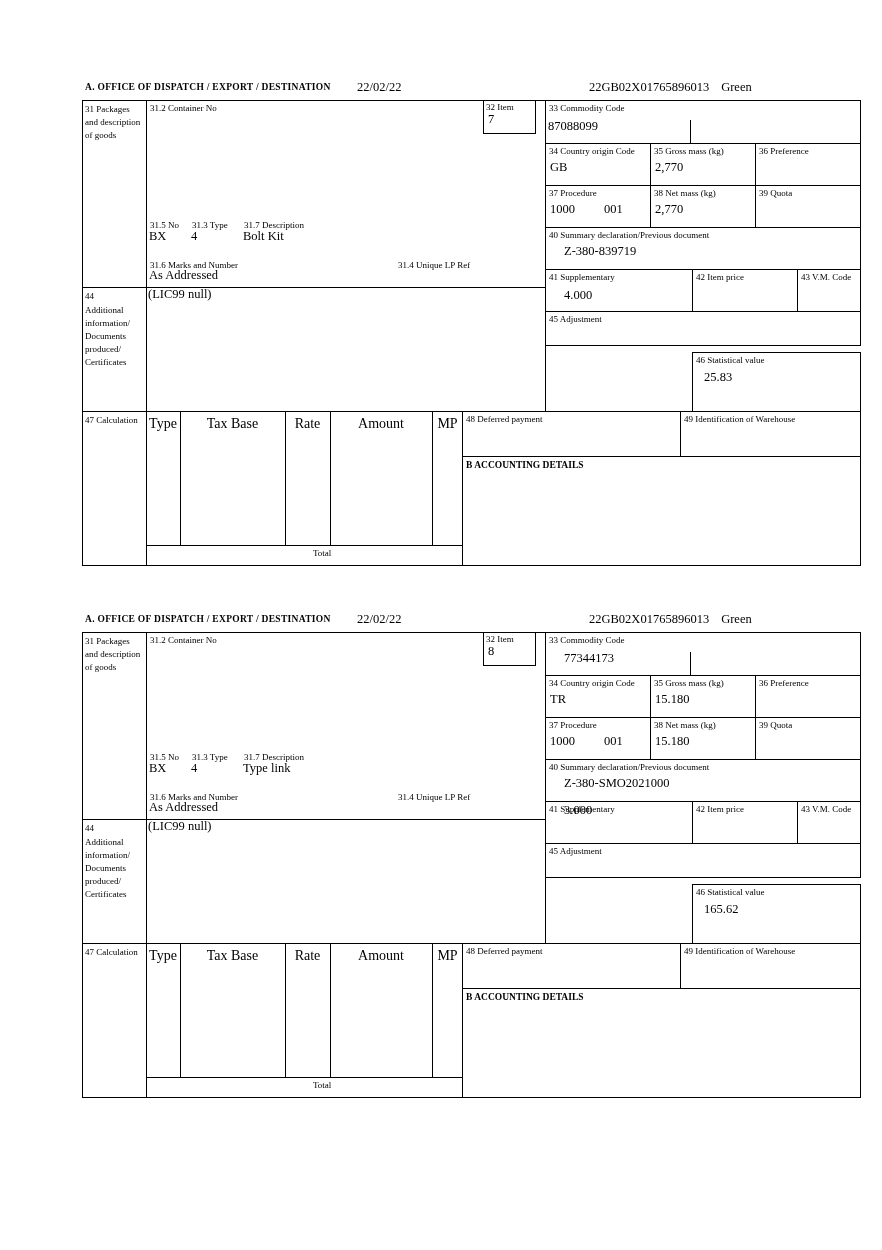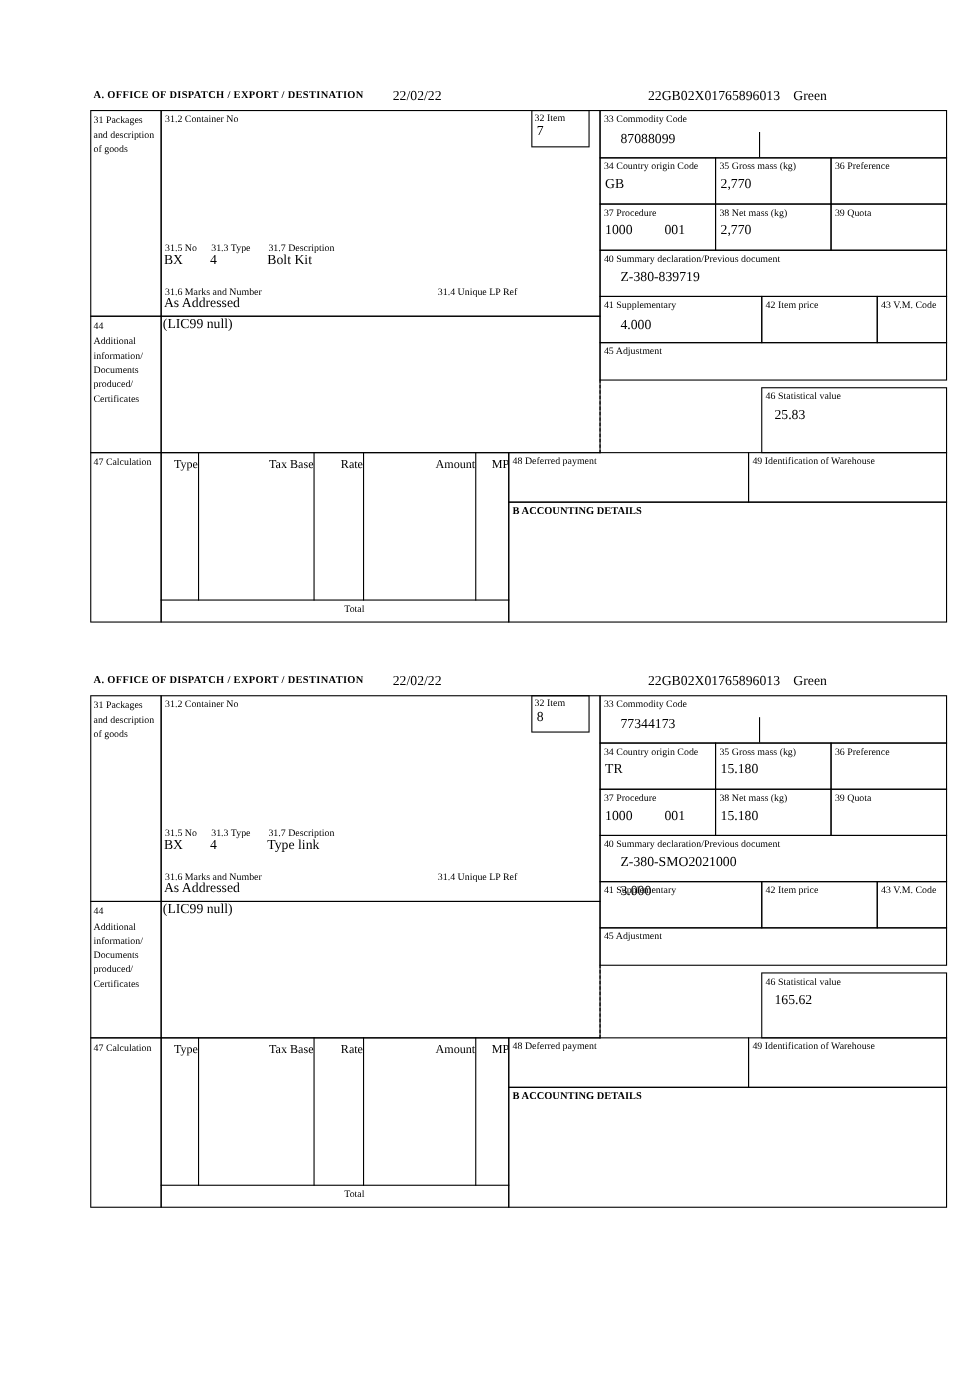--- a/index.html
+++ b/index.html
@@ -9,21 +9,21 @@
     -webkit-font-smoothing:antialiased;
   }
   .sec { position:absolute; left:0; width:882px; height:486px; }
   .bx  { position:absolute; box-sizing:border-box; border:1px solid #000; }
   .vl  { position:absolute; width:0; border-left:1px solid #000; }
   .hl  { position:absolute; height:0; border-top:1px solid #000; }
   .dash{ position:absolute; width:0; border-left:1px dashed #000; }
   .lbl { position:absolute; font-size:9px; line-height:1.15; white-space:nowrap; }
   .lblw{ position:absolute; font-size:9px; line-height:13px; white-space:normal; }
   .val { position:absolute; font-size:12.5px; line-height:1.1; white-space:nowrap; }
-  .thead{ position:absolute; font-size:11px; text-align:right; }
+  .thead{ position:absolute; font-size:14px; text-align:center; }
   .hdr-a   { position:absolute; left:85px;  top:2px; font-size:9.5px; font-weight:bold; letter-spacing:0.3px; white-space:nowrap; }
   .hdr-date{ position:absolute; left:357px; top:0;   font-size:12.5px; }
   .hdr-ref { position:absolute; left:589px; top:0;   font-size:12.5px; white-space:nowrap; }
   .hdr-ref .status { margin-left:12px; }
   .bold { font-weight:bold; }
 </style>
 </head>
 <body>
 
 <div class="sec" style="top:80px">
@@ -92,21 +92,21 @@
   <div class="lbl" style="left:684px;top:334px">49 Identification of Warehouse</div>
   <div class="lbl bold" style="left:466px;top:380px;font-size:9.5px">B ACCOUNTING DETAILS</div>
   <div class="thead" style="left:146px;top:336px;width:34px">Type</div>
   <div class="thead" style="left:180px;top:336px;width:105px">Tax Base</div>
   <div class="thead" style="left:285px;top:336px;width:45px">Rate</div>
   <div class="thead" style="left:330px;top:336px;width:102px">Amount</div>
   <div class="thead" style="left:432px;top:336px;width:31px">MP</div>
   <div class="lbl" style="left:313px;top:468px">Total</div>
 
   <div class="val" style="left:488px;top:33px">7</div>
-  <div class="val" style="left:564px;top:40px">87088099</div>
+  <div class="val" style="left:548px;top:40px">87088099</div>
   <div class="val" style="left:550px;top:81px">GB</div>
   <div class="val" style="left:655px;top:81px">2,770</div>
   <div class="val" style="left:550px;top:123px">1000</div>
   <div class="val" style="left:604px;top:123px">001</div>
   <div class="val" style="left:655px;top:123px">2,770</div>
   <div class="val" style="left:564px;top:165px">Z-380-839719</div>
   <div class="val" style="left:149px;top:150px">BX</div>
   <div class="val" style="left:191px;top:150px">4</div>
   <div class="val" style="left:243px;top:150px">Bolt Kit</div>
   <div class="val" style="left:149px;top:189px">As Addressed</div>

